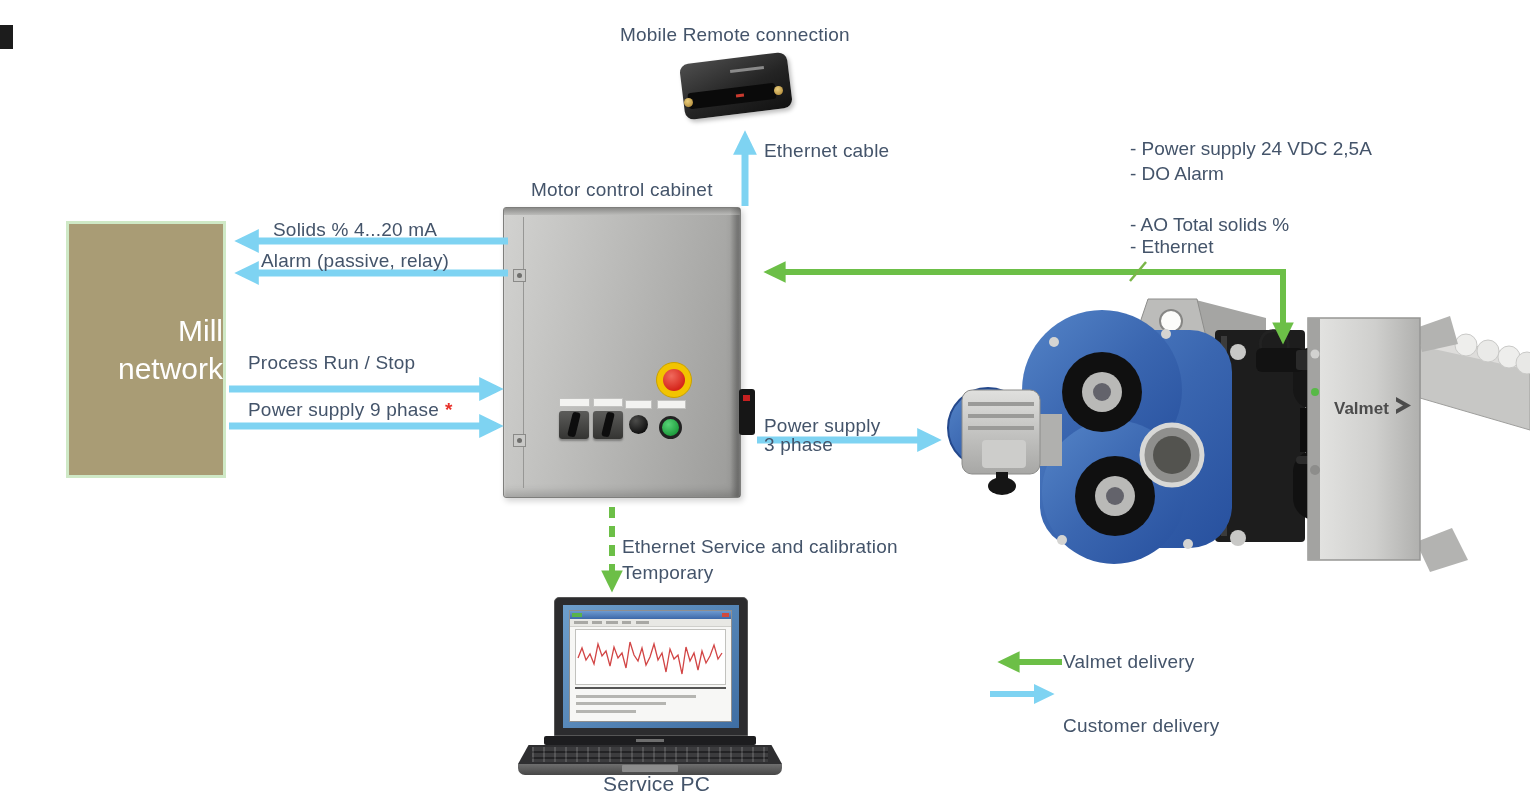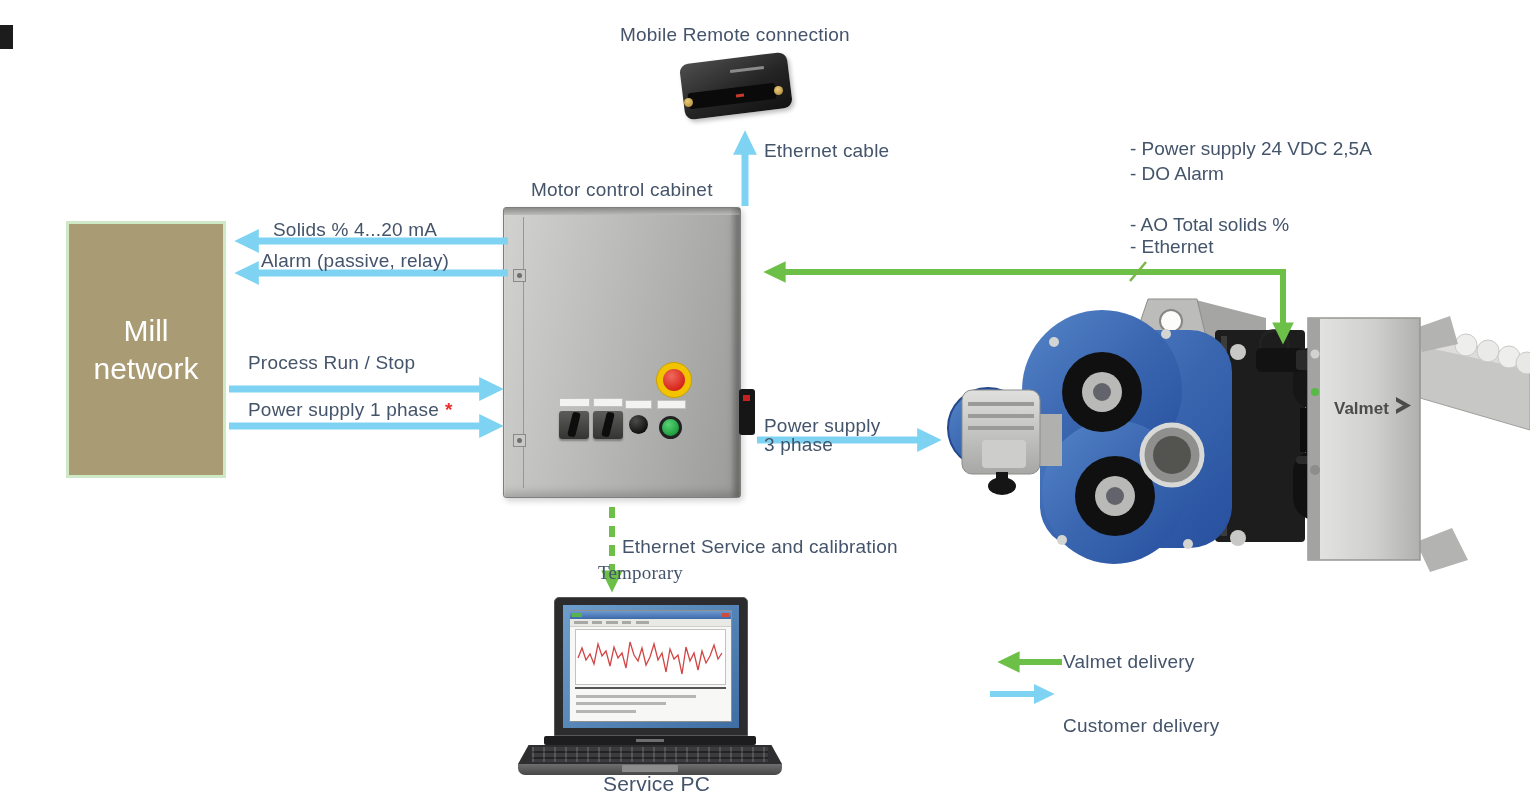--- a/index.html
+++ b/index.html
@@ -15,21 +15,21 @@
   .asterisk{color:#e8312a;font-weight:bold;margin-left:6px;}
   .abs{position:absolute;}
 
   
   .edge-artifact{left:0;top:25px;width:13px;height:24px;background:#1c1c1c;}
 
   
   .mill{
     left:66px;top:221px;width:160px;height:257px;background:#a99c75;
     border:3px solid #cfe9c6;box-sizing:border-box;color:#fff;
-    display:flex;flex-direction:column;align-items:center;justify-content:center;
+    display:flex;flex-direction:column;align-items:flex-end;justify-content:center;
     font-size:30px;line-height:38px;text-align:center;
   }
 
   
   .cabinet{
     left:503px;top:207px;width:238px;height:291px;border-radius:3px;
     background:linear-gradient(102deg,#d2d2d0 0%,#bcbcba 40%,#9b9b99 100%);
     border:1px solid #7e7e7c;box-sizing:border-box;
     box-shadow:inset 0 2px 3px rgba(255,255,255,.55), inset -5px -4px 10px rgba(0,0,0,.2), 2px 3px 6px rgba(0,0,0,.18);
   }
@@ -303,32 +303,32 @@
     <path d="M990,694 L1048,694" stroke="#7ed3f2" stroke-width="6" fill="none" marker-end="url(#mB)"></path>
   </svg>
 
   <div class="label" style="left:620px;top:24px;">Mobile Remote connection</div>
   <div class="label" style="left:764px;top:140px;">Ethernet cable</div>
   <div class="label" style="left:531px;top:179px;">Motor control cabinet</div>
   <div class="label" style="left:273px;top:219px;">Solids % 4...20 mA</div>
   <div class="label" style="left:261px;top:250px;">Alarm (passive, relay)</div>
   <div class="label" style="left:248px;top:352px;">Process Run / Stop</div>
   <div class="label" style="left:248px;top:399px;">
-    <span>Power supply 1 phase</span><span class="asterisk">*</span>
+    <span>Power supply 9 phase</span><span class="asterisk">*</span>
   </div>
 
   <div class="io-item" style="top:138px;">- Power supply 24 VDC 2,5A</div>
   <div class="io-item" style="top:163px;">- DO Alarm</div>
   <div class="io-item" style="top:214px;">- AO Total solids %</div>
   <div class="io-item" style="top:236px;">- Ethernet</div>
 
   <div class="label" style="left:764px;top:415px;">Power supply</div>
   <div class="label" style="left:764px;top:434px;">3 phase</div>
 
   <div class="label" style="left:622px;top:536px;">Ethernet Service and calibration</div>
-  <div class="label" style="left:598px;top:562px;font-family:Liberation Serif, serif;">Temporary</div>
+  <div class="label" style="left:622px;top:562px;">Temporary</div>
 
   <div class="label big" style="left:603px;top:772px;">Service PC</div>
 
   <div class="label" style="left:1063px;top:651px;">Valmet delivery</div>
   <div class="label" style="left:1063px;top:683px;margin-top:32px;">Customer delivery</div>
 
 </div>
 
 </body></html>

